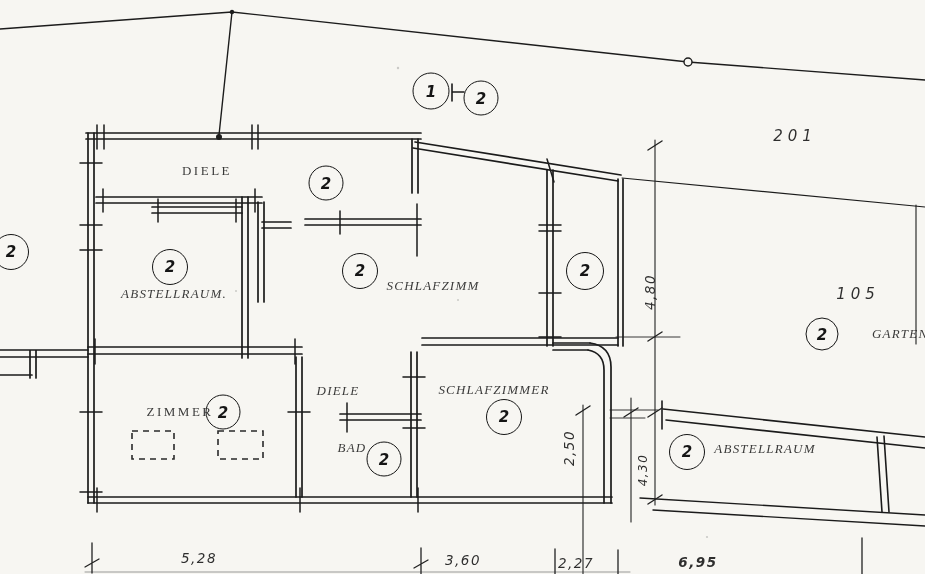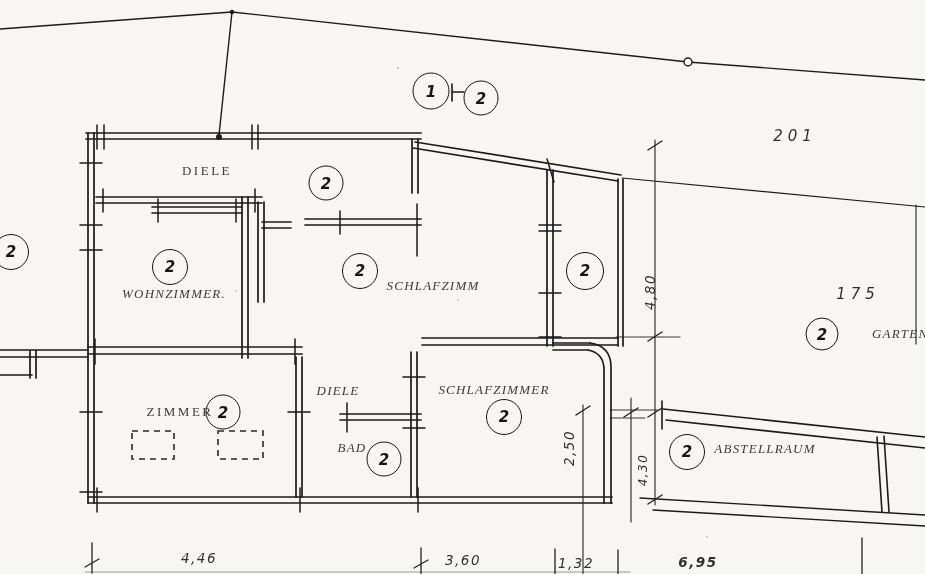--- a/index.html
+++ b/index.html
@@ -124,38 +124,38 @@
 
     <g fill="#555" opacity="0.28">
       <circle cx="398" cy="68" r="1.2"></circle>
       <circle cx="236" cy="291" r="1"></circle>
       <circle cx="458" cy="300" r="1"></circle>
       <circle cx="707" cy="537" r="1.1"></circle>
     </g>
   </svg>
 
   <div class="lbl room print" style="left:167px;top:171px;margin-left:40px;">DIELE</div>
-  <div class="lbl room" style="left:174px;top:294px;">WOHNZIMMER.</div>
+  <div class="lbl room" style="left:174px;top:294px;">ABSTELLRAUM.</div>
   <div class="lbl room" style="left:433px;top:286px;">SCHLAFZIMM</div>
   <div class="lbl room print" style="left:180px;top:412px;">ZIMMER</div>
   <div class="lbl room" style="left:338px;top:391px;">DIELE</div>
   <div class="lbl room" style="left:352px;top:448px;">BAD</div>
   <div class="lbl room" style="left:494px;top:390px;">SCHLAFZIMMER</div>
   <div class="lbl room" style="left:765px;top:449px;">ABSTELLRAUM</div>
   <div class="lbl room edge-label" style="left:872px;top:334px;">GARTENG</div>
 
   <div class="lbl hand big" style="left:795px;top:136px;">201</div>
-  <div class="lbl hand big" style="left:858px;top:294px;">175</div>
+  <div class="lbl hand big" style="left:858px;top:294px;">105</div>
 
   <div class="lbl hand dim-v" style="left:650px;top:292px;">4,80</div>
   <div class="lbl hand dim-v" style="left:569px;top:448px;">2,50</div>
   <div class="lbl hand dim-v" style="left:643px;top:470px;font-size:12px;">4,30</div>
-  <div class="lbl hand" style="left:199px;top:558px;">4,46</div>
+  <div class="lbl hand" style="left:199px;top:558px;">5,28</div>
   <div class="lbl hand" style="left:463px;top:560px;">3,60</div>
-  <div class="lbl hand" style="left:576px;top:563px;">1,32</div>
+  <div class="lbl hand" style="left:576px;top:563px;">2,27</div>
   <div class="lbl hand" style="left:698px;top:562px;font-weight:bold;">6,95</div>
 
   <div class="marker" style="left:431px;top:91px;width:35px;height:35px;">
     <span>1</span>
   </div>
   <div class="marker" style="left:481px;top:98px;width:33px;height:33px;">
     <span>2</span>
   </div>
   <div class="marker" style="left:326px;top:183px;width:33px;height:33px;">
     <span>2</span>

